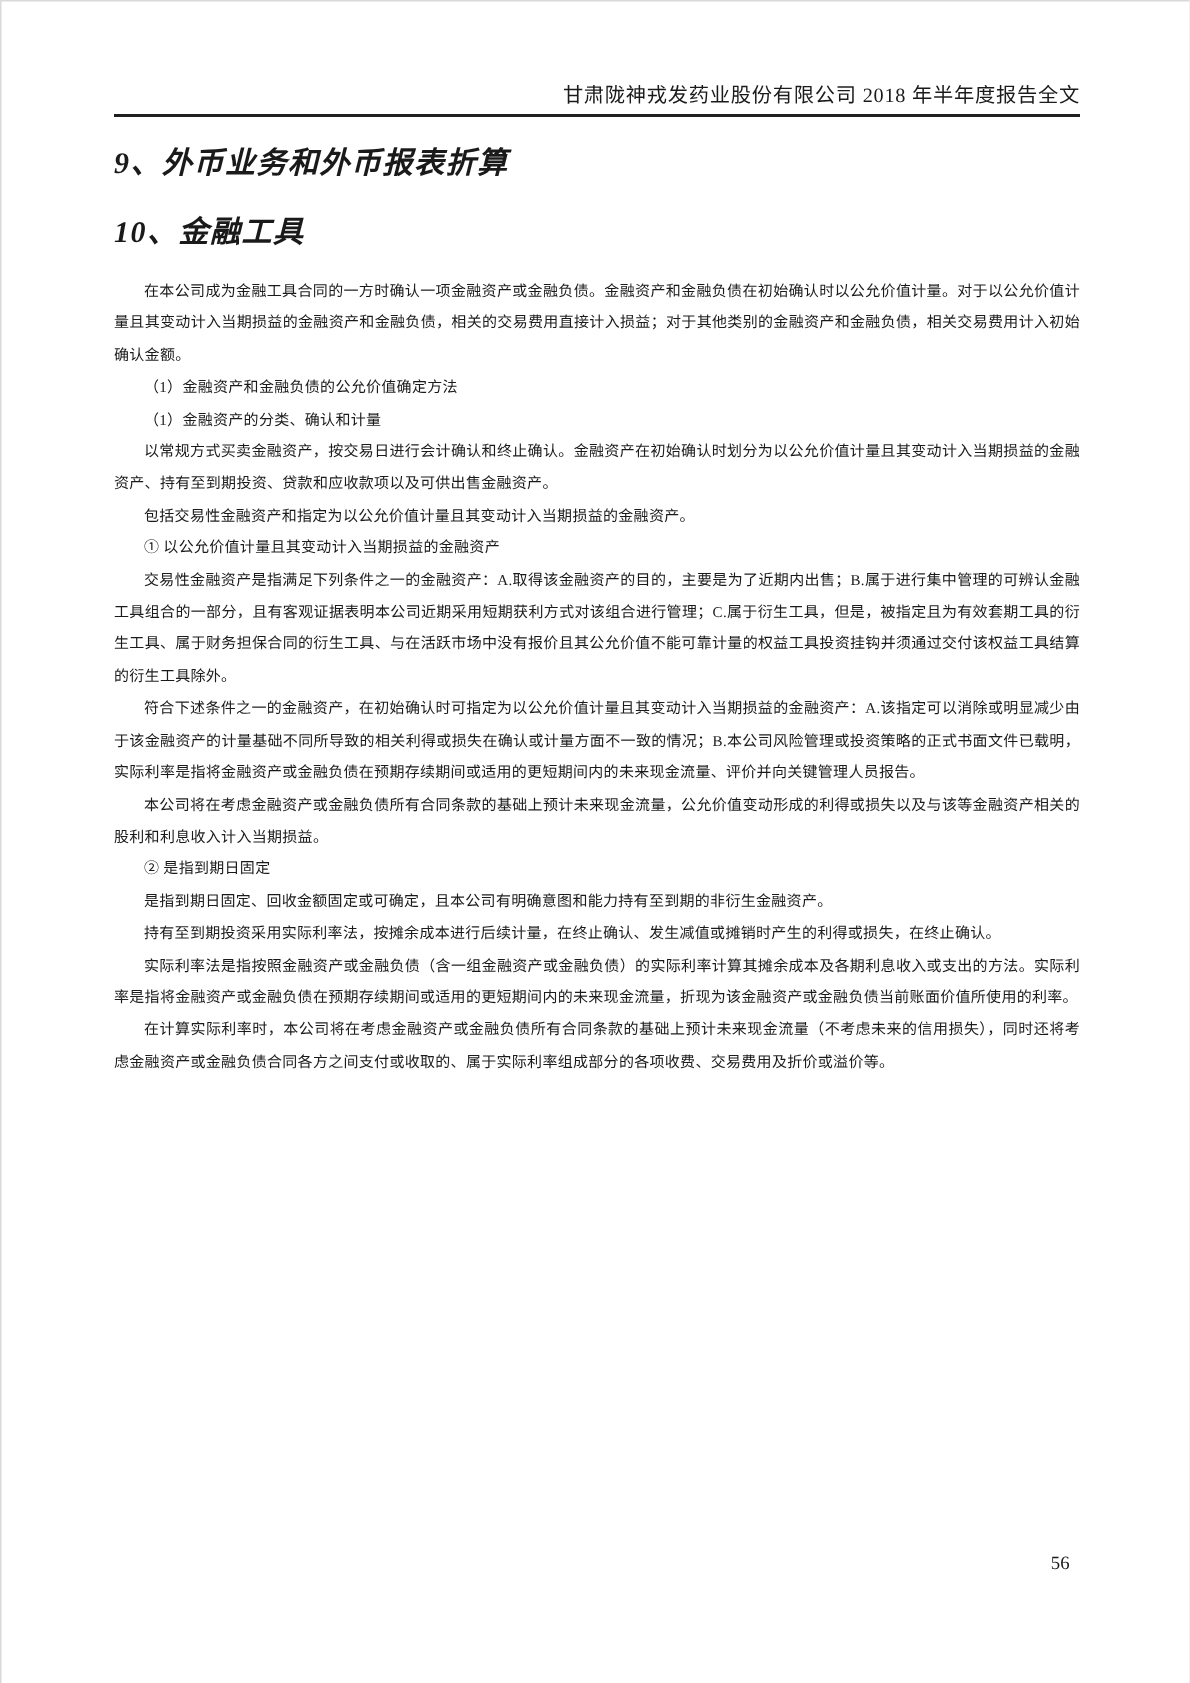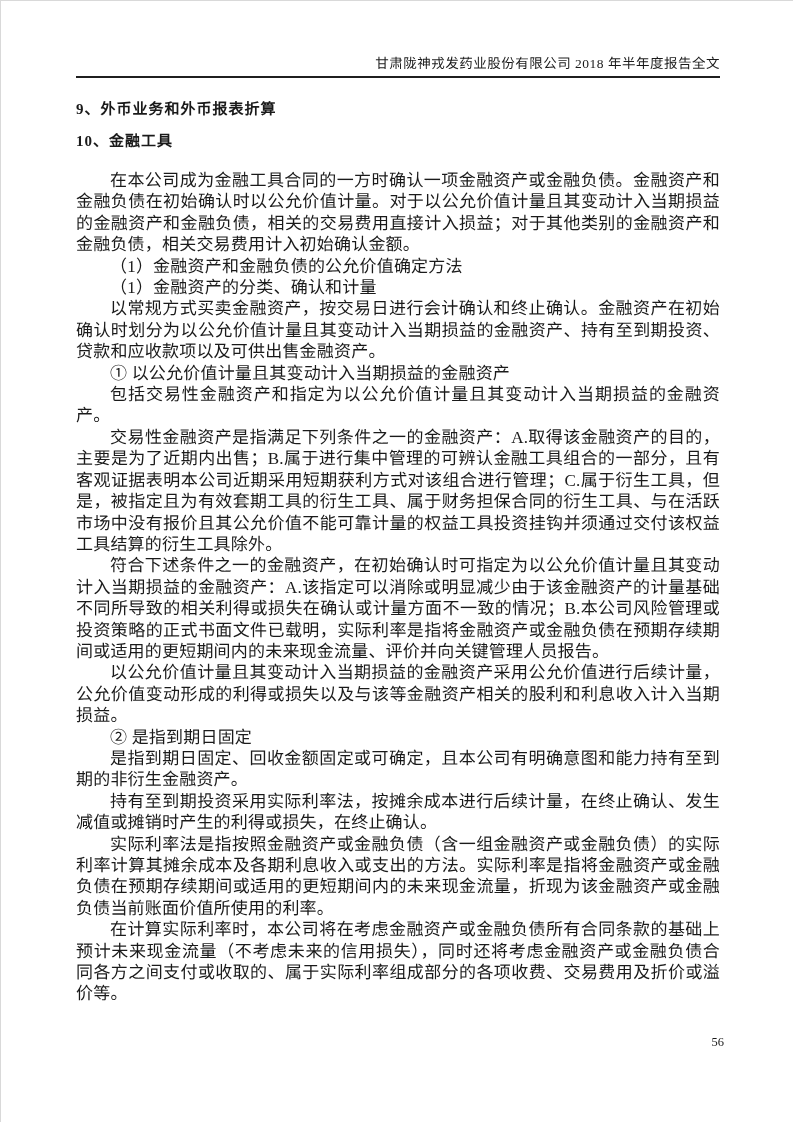--- a/index.html
+++ b/index.html
@@ -21,68 +21,69 @@
   }
   .doc-header {
     text-align: right;
     font-size: 13.5px;
     line-height: 16px;
     letter-spacing: 0.5px;
     border-bottom: 2px solid #1f1f1f;
     padding-bottom: 4px;
   }
   .section-heading {
-    font-size: 15px;
+    font-size: 20px;
     font-weight: bold;
     letter-spacing: 1px;
     line-height: 20px;
+    font-style: italic;
   }
   .heading-9  { margin-top: 21px; }
-  .heading-10 { margin-top: 12px; }
+  .heading-10 { margin-top: 26px; }
   .body-text {
     margin-top: 19px;
     height: 856px;
     overflow: hidden;
   }
   .body-text p {
-    font-size: 17px;
+    font-size: 10px;
     line-height: 21.4px;
     text-align: justify;
     text-indent: 2em;
     letter-spacing: 0.2px;
   }
   .page-number {
     position: absolute;
     top: 1034px;
-    right: 69px;
+    right: 80px;
     font-size: 12.5px;
   }
 </style>
 </head>
 <body>
 
 <div class="page">
   <div class="content-area">
 
     <div class="doc-header">甘肃陇神戎发药业股份有限公司 2018 年半年度报告全文</div>
 
     <div class="section-heading heading-9">9、外币业务和外币报表折算</div>
 
     <div class="section-heading heading-10">10、金融工具</div>
 
     <div class="body-text">
       <p>在本公司成为金融工具合同的一方时确认一项金融资产或金融负债。金融资产和金融负债在初始确认时以公允价值计量。对于以公允价值计量且其变动计入当期损益的金融资产和金融负债，相关的交易费用直接计入损益；对于其他类别的金融资产和金融负债，相关交易费用计入初始确认金额。</p>
       <p>（1）金融资产和金融负债的公允价值确定方法</p>
       <p>（1）金融资产的分类、确认和计量</p>
       <p>以常规方式买卖金融资产，按交易日进行会计确认和终止确认。金融资产在初始确认时划分为以公允价值计量且其变动计入当期损益的金融资产、持有至到期投资、贷款和应收款项以及可供出售金融资产。</p>
+      <p>包括交易性金融资产和指定为以公允价值计量且其变动计入当期损益的金融资产。</p>
       <p>① 以公允价值计量且其变动计入当期损益的金融资产</p>
-      <p>包括交易性金融资产和指定为以公允价值计量且其变动计入当期损益的金融资产。</p>
       <p>交易性金融资产是指满足下列条件之一的金融资产：A.取得该金融资产的目的，主要是为了近期内出售；B.属于进行集中管理的可辨认金融工具组合的一部分，且有客观证据表明本公司近期采用短期获利方式对该组合进行管理；C.属于衍生工具，但是，被指定且为有效套期工具的衍生工具、属于财务担保合同的衍生工具、与在活跃市场中没有报价且其公允价值不能可靠计量的权益工具投资挂钩并须通过交付该权益工具结算的衍生工具除外。</p>
       <p>符合下述条件之一的金融资产，在初始确认时可指定为以公允价值计量且其变动计入当期损益的金融资产：A.该指定可以消除或明显减少由于该金融资产的计量基础不同所导致的相关利得或损失在确认或计量方面不一致的情况；B.本公司风险管理或投资策略的正式书面文件已载明，实际利率是指将金融资产或金融负债在预期存续期间或适用的更短期间内的未来现金流量、评价并向关键管理人员报告。</p>
-      <p>以公允价值计量且其变动计入当期损益的金融资产采用公允价值进行后续计量，公允价值变动形成的利得或损失以及与该等金融资产相关的股利和利息收入计入当期损益。</p>
+      <p>本公司将在考虑金融资产或金融负债所有合同条款的基础上预计未来现金流量，公允价值变动形成的利得或损失以及与该等金融资产相关的股利和利息收入计入当期损益。</p>
       <p>② 是指到期日固定</p>
       <p>是指到期日固定、回收金额固定或可确定，且本公司有明确意图和能力持有至到期的非衍生金融资产。</p>
       <p>持有至到期投资采用实际利率法，按摊余成本进行后续计量，在终止确认、发生减值或摊销时产生的利得或损失，在终止确认。</p>
       <p>实际利率法是指按照金融资产或金融负债（含一组金融资产或金融负债）的实际利率计算其摊余成本及各期利息收入或支出的方法。实际利率是指将金融资产或金融负债在预期存续期间或适用的更短期间内的未来现金流量，折现为该金融资产或金融负债当前账面价值所使用的利率。</p>
       <p>在计算实际利率时，本公司将在考虑金融资产或金融负债所有合同条款的基础上预计未来现金流量（不考虑未来的信用损失），同时还将考虑金融资产或金融负债合同各方之间支付或收取的、属于实际利率组成部分的各项收费、交易费用及折价或溢价等。</p>
 
     </div>
   </div>
 
   <div class="page-number">56</div>

